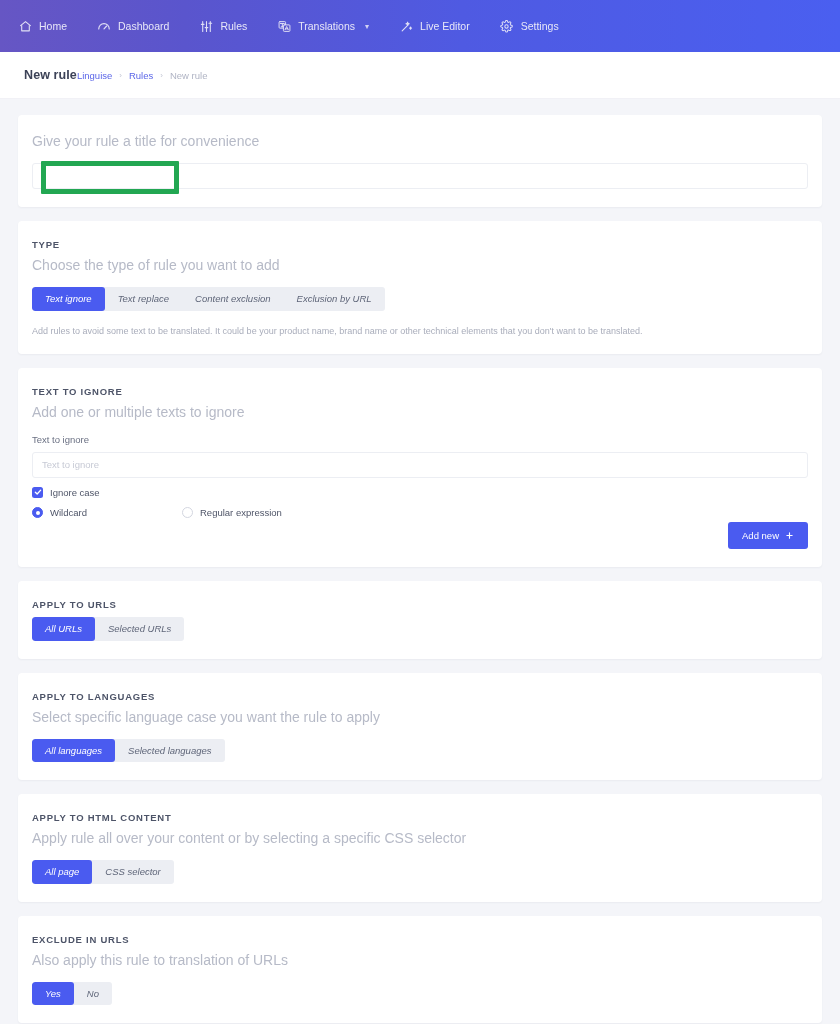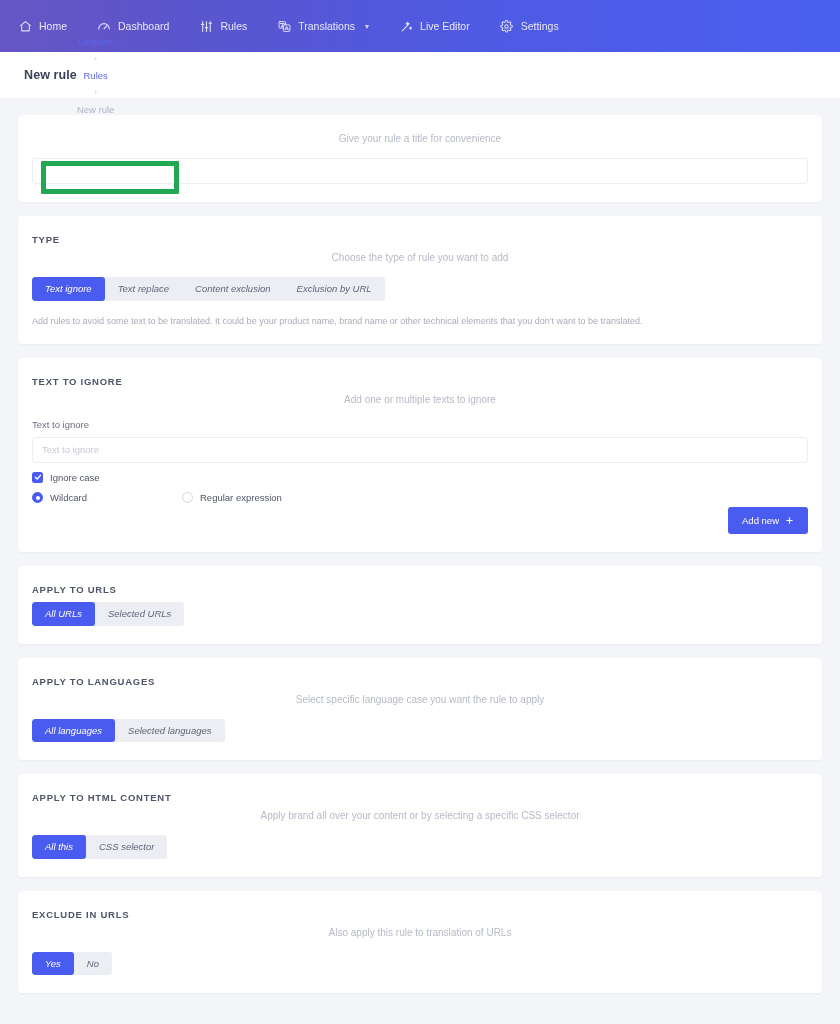--- a/index.html
+++ b/index.html
@@ -62,21 +62,20 @@
     font-size: 12.5px;
     font-weight: bold;
     color: #3c4257;
     letter-spacing: .1px;
   }
   .breadcrumb {
     display: flex;
     align-items: center;
     gap: 7px;
     font-size: 9.5px;
-    flex-direction: column;
   }
   .crumb-link { color: #5b66e8; cursor: pointer; }
   .crumb-sep { color: #c3c6d4; font-size: 8px; }
   .crumb-cur { color: #b0b4c4; }
 
   
   .content { padding: 16px 18px 0 18px; }
 
   .card {
     background: #ffffff;
@@ -88,24 +87,23 @@
   }
   .card-title {
     font-size: 9.5px;
     font-weight: bold;
     letter-spacing: .75px;
     color: #4d5468;
     text-transform: uppercase;
     margin-bottom: 7px;
   }
   .card-sub {
-    font-size: 10px;
+    font-size: 14px;
     color: #b6bac7;
     margin-bottom: 14px;
-    text-align: center;
   }
   .card-note {
     font-size: 9px;
     color: #a9adbb;
     margin-top: 15px;
   }
 
   
   .text-input {
     width: 100%;
@@ -391,23 +389,23 @@
     <div class="card-title">APPLY TO LANGUAGES</div>
     <div class="card-sub">Select specific language case you want the rule to apply</div>
     <div class="seg">
       <button class="seg-btn active">All languages</button>
       <button class="seg-btn">Selected languages</button>
     </div>
   </div>
 
   <div class="card">
     <div class="card-title">APPLY TO HTML CONTENT</div>
-    <div class="card-sub">Apply brand all over your content or by selecting a specific CSS selector</div>
+    <div class="card-sub">Apply rule all over your content or by selecting a specific CSS selector</div>
     <div class="seg">
-      <button class="seg-btn active">All this</button>
+      <button class="seg-btn active">All page</button>
       <button class="seg-btn">CSS selector</button>
     </div>
   </div>
 
   <div class="card">
     <div class="card-title">EXCLUDE IN URLS</div>
     <div class="card-sub">Also apply this rule to translation of URLs</div>
     <div class="seg">
       <button class="seg-btn active">Yes</button>
       <button class="seg-btn">No</button>

